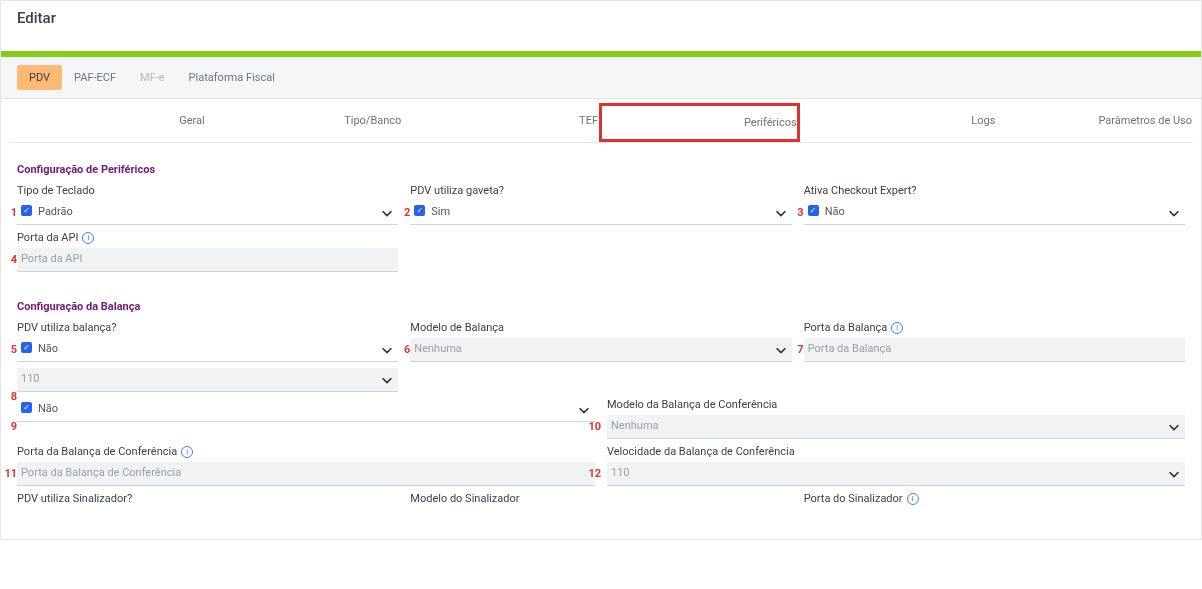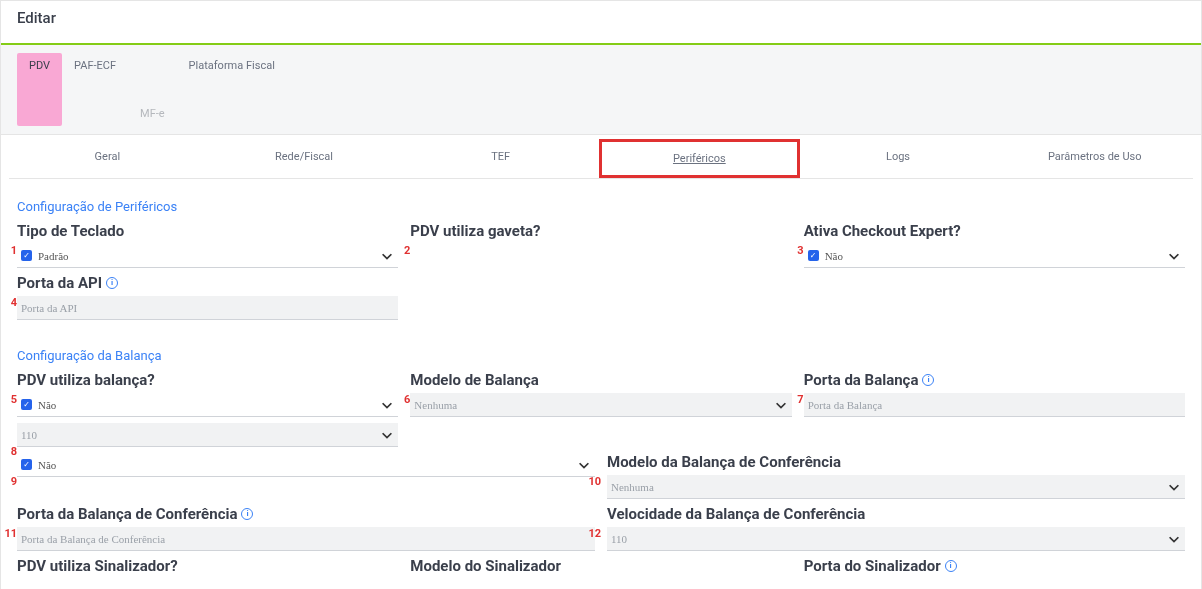--- a/index.html
+++ b/index.html
@@ -9,90 +9,89 @@
     color: #333;
     background: #fff;
   }
   .page {
     width: 1202px;
     background: #fff;
     border: 1px solid #e5e5e5;
     margin: 0 auto;
   }
   .title-bar {
-    padding: 8px 16px 16px 16px;
-    border-bottom: 2px solid #84cc16;
+    padding: 8px 16px 24px 16px;
+    border-bottom: 6px solid #84cc16;
   }
   .title-bar h1 {
     font-size: 15px;
     font-weight: 500;
     color: #3a3f4b;
   }
   .top-tabs {
     display: flex;
     gap: 0;
     padding: 8px 16px;
     border-bottom: 1px solid #e5e5e5;
     background: #f5f6f7;
     font-size: 11px;
   }
   .top-tab {
     padding: 6px 12px;
     color: #6b7280;
     cursor: pointer;
   }
   .top-tab.active {
-    background: #f9a8d4;
+    background: #fdba74;
     color: #3a3f4b;
     border-radius: 2px;
   }
-  .top-tab.disabled { color: #b5b8bd; margin-top: 48px; }
+  .top-tab.disabled { color: #b5b8bd; }
 
   .sub-tabs {
     display: flex;
     border-bottom: 1px solid #e5e5e5;
     margin: 4px 8px 0 8px;
   }
   .sub-tab {
     flex: 1;
-    text-align: center;
+    text-align: right;
     padding: 10px 0;
     font-size: 11px;
     color: #6b7280;
     cursor: pointer;
     border: 1px solid transparent;
   }
   .sub-tab.selected {
     border: 3px solid #e03131;
     color: #6b7280;
-    text-decoration: underline;
   }
 
   .content {
     padding: 8px 16px 24px 16px;
   }
   .section-title {
-    font-size: 13px;
-    font-weight: 400;
-    color: #3b82f6;
+    font-size: 11px;
+    font-weight: 700;
+    color: #701a75;
     padding: 12px 0 8px 0;
   }
   .section-title.with-gap { margin-top: 16px; }
 
   .row {
     display: flex;
     gap: 12px;
     margin-bottom: 6px;
   }
   .col-3 { flex: 0 0 calc(33.333% - 8px); position: relative; }
   .col-2 { flex: 0 0 calc(50% - 6px); position: relative; }
 
   .field-label {
-    font-size: 15px;
-    font-weight: 700;
+    font-size: 11px;
+    font-weight: 400;
     color: #3a3f4b;
     padding-bottom: 4px;
     display: flex;
     align-items: center;
     gap: 4px;
   }
   .info-icon {
     display: inline-flex;
     width: 12px; height: 12px;
     border: 1px solid #3b82f6;
@@ -108,23 +107,21 @@
   .select-field, .input-field {
     width: 100%;
     border: none;
     border-bottom: 1px solid #d0d3d8;
     background: #fff;
     padding: 4px 24px 4px 4px;
     font-size: 11px;
     color: #555;
     height: 24px;
     display: flex;
-    align-items: center;
     position: relative;
-    font-family: Liberation Serif, serif;
   }
   .select-field.disabled, .input-field.disabled {
     background: #f1f2f3;
     color: #9aa0a8;
   }
   .select-field .chevron {
     position: absolute;
     right: 4px;
     top: 50%;
     transform: translateY(-50%);
@@ -169,21 +166,21 @@
 
   <div class="top-tabs">
     <div class="top-tab active">PDV</div>
     <div class="top-tab">PAF-ECF</div>
     <div class="top-tab disabled">MF-e</div>
     <div class="top-tab">Plataforma Fiscal</div>
   </div>
 
   <div class="sub-tabs">
     <div class="sub-tab">Geral</div>
-    <div class="sub-tab">Rede/Fiscal</div>
+    <div class="sub-tab">Tipo/Banco</div>
     <div class="sub-tab">TEF</div>
     <div class="sub-tab selected">Periféricos</div>
     <div class="sub-tab">Logs</div>
     <div class="sub-tab">Parâmetros de Uso</div>
   </div>
 
   <div class="content">
 
     <div class="section-title">Configuração de Periféricos</div>
 
@@ -197,20 +194,29 @@
           <span class="chevron">
               <svg width="14" height="14" viewBox="0 0 16 16">
                 <path d="M3 6l5 5 5-5" fill="none" stroke="#333" stroke-width="2"></path>
               </svg>
             </span>
         </div>
       </div>
       <div class="col-3">
         <span class="num-badge">2</span>
         <div class="field-label">PDV utiliza gaveta?</div>
+        <div class="select-field">
+          <span class="checkbox-mark"></span>
+          <span>Sim</span>
+          <span class="chevron">
+              <svg width="14" height="14" viewBox="0 0 16 16">
+                <path d="M3 6l5 5 5-5" fill="none" stroke="#333" stroke-width="2"></path>
+              </svg>
+            </span>
+        </div>
       </div>
       <div class="col-3">
         <span class="num-badge">3</span>
         <div class="field-label">Ativa Checkout Expert?</div>
         <div class="select-field">
           <span class="checkbox-mark"></span>
           <span>Não</span>
           <span class="chevron">
               <svg width="14" height="14" viewBox="0 0 16 16">
                 <path d="M3 6l5 5 5-5" fill="none" stroke="#333" stroke-width="2"></path>

